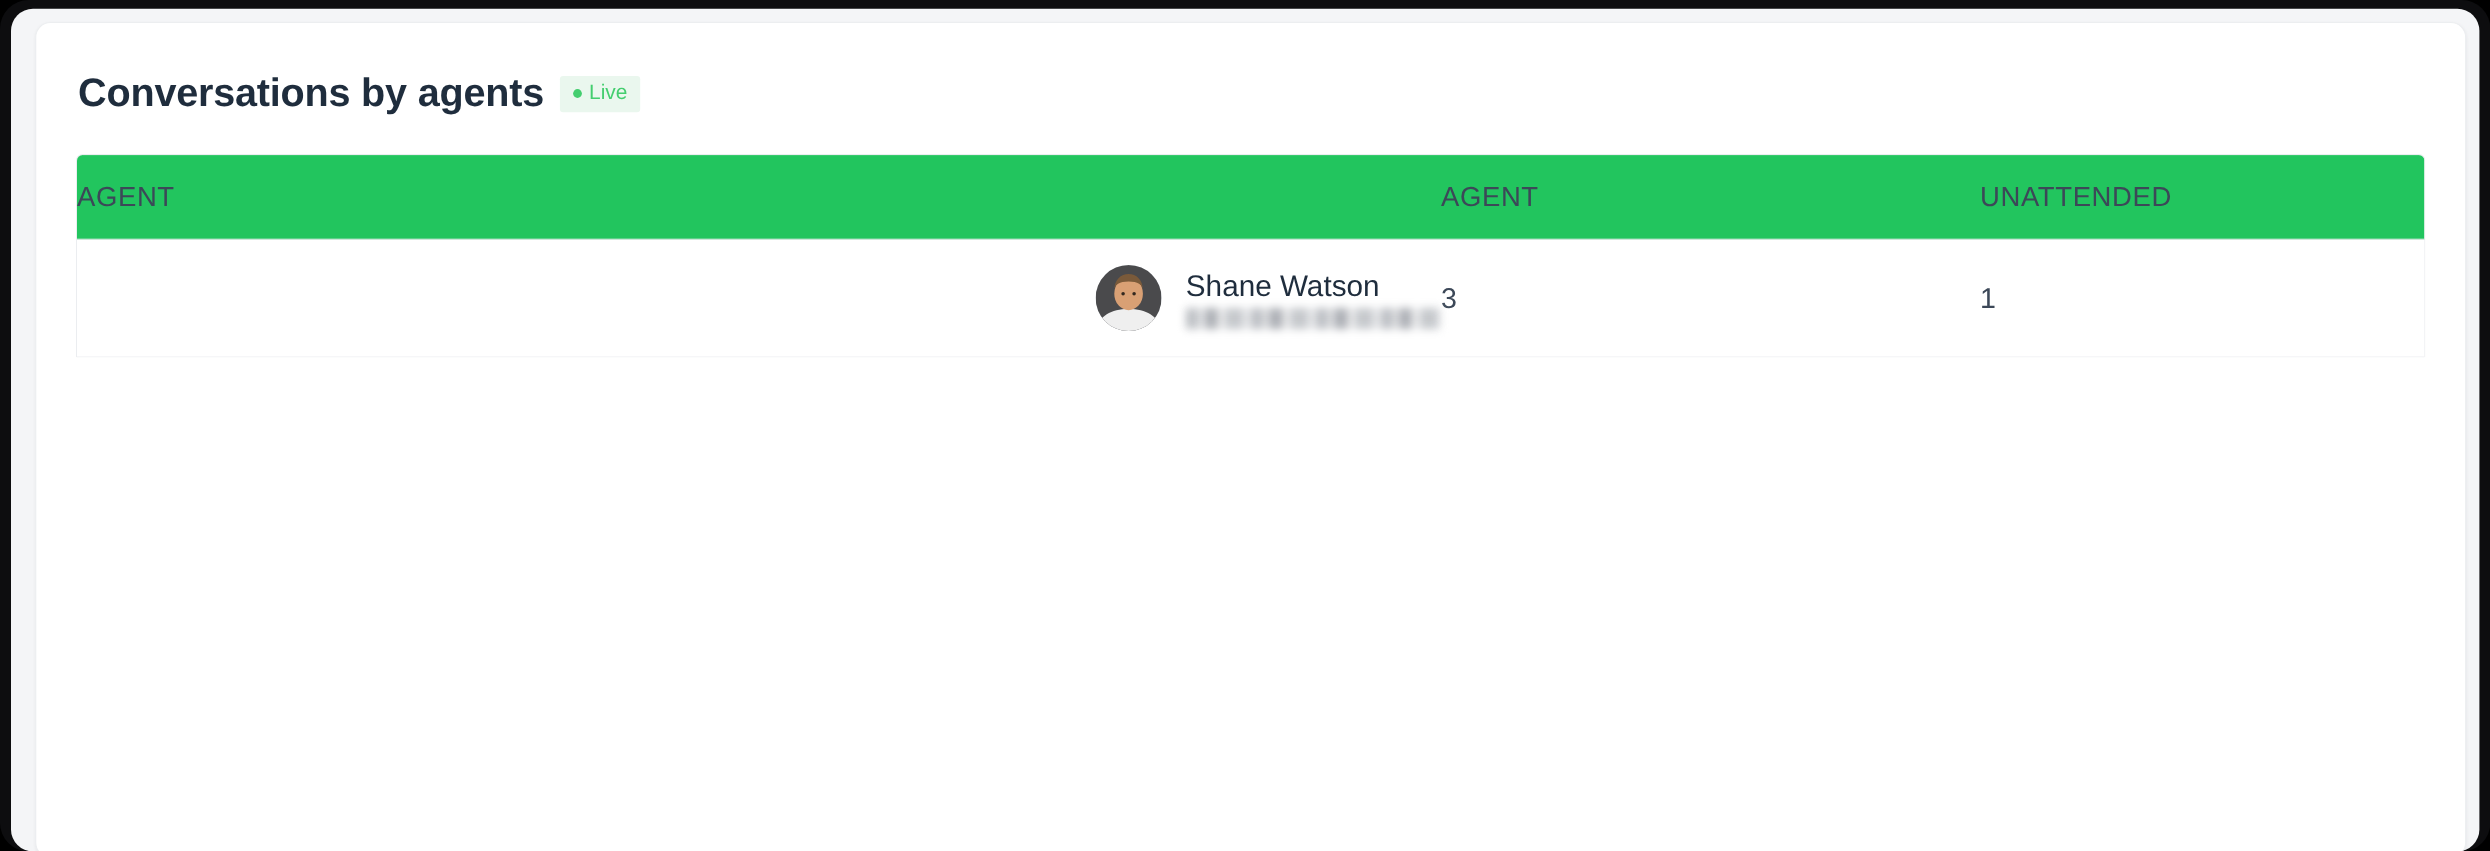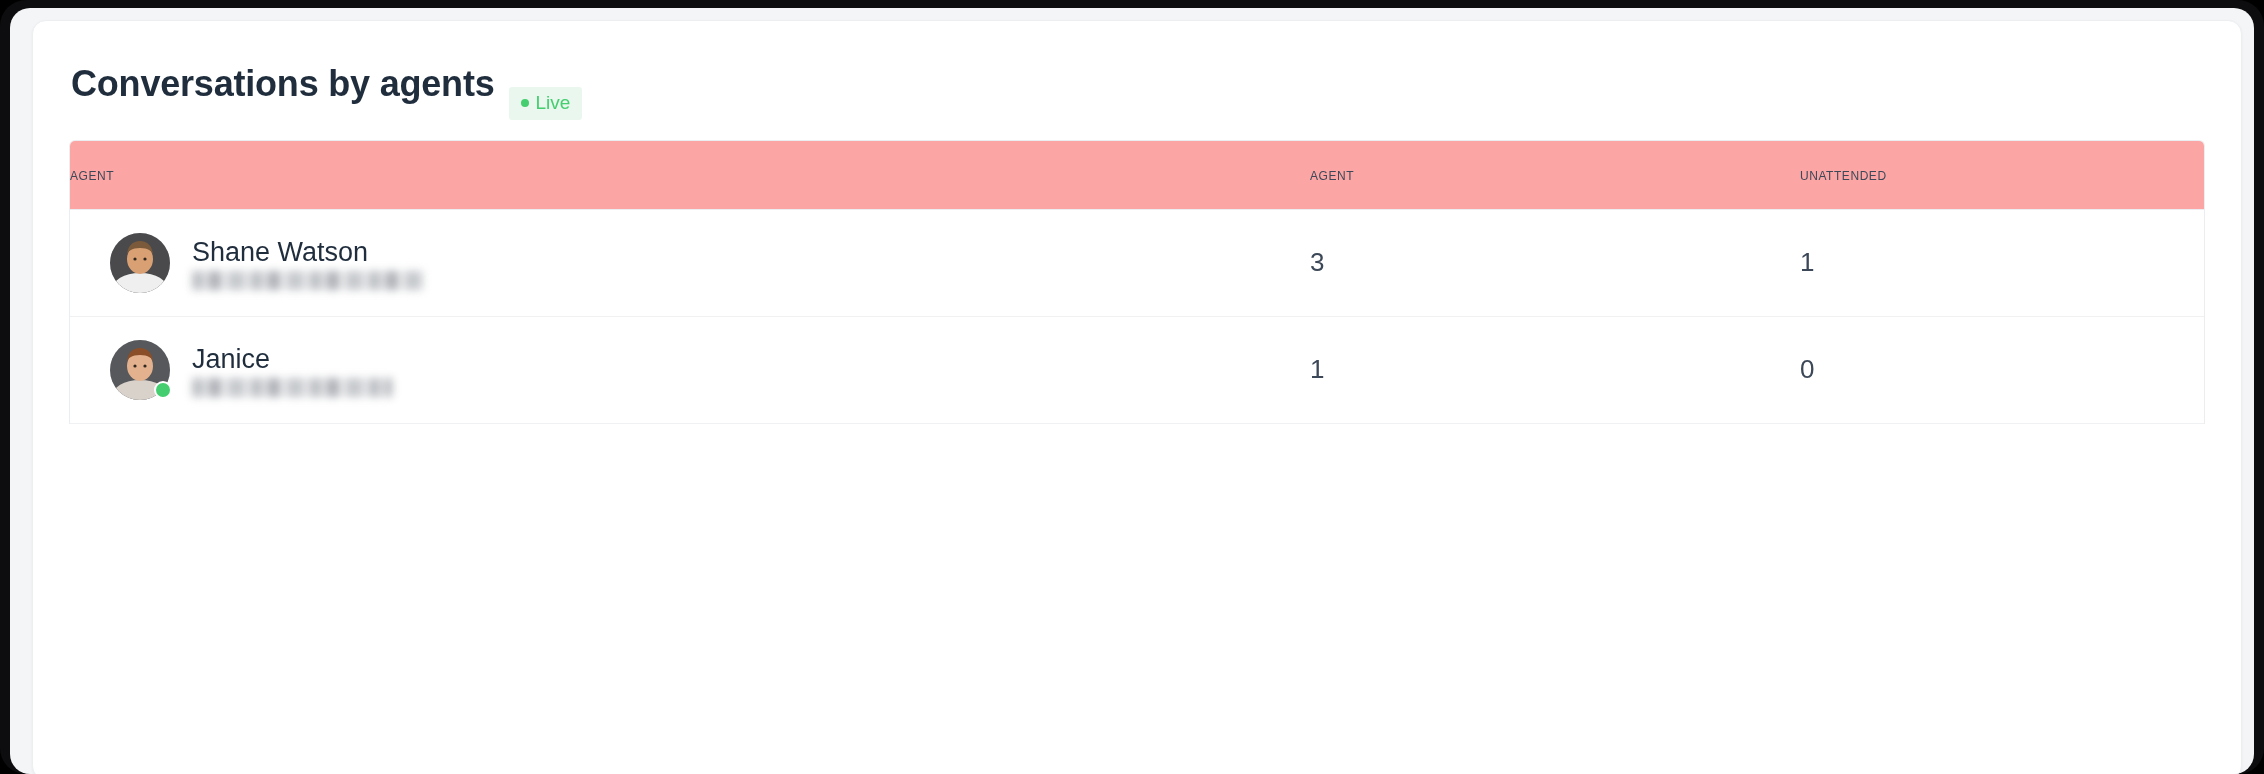--- a/index.html
+++ b/index.html
@@ -69,21 +69,21 @@
     display: inline-flex;
     align-items: center;
     gap: 7px;
     background: #eaf7ee;
     color: #44ce6f;
     font-size: 19px;
     font-weight: 500;
     padding: 5px 12px 6px 12px;
     border-radius: 3px;
     position: relative;
-    top: 20px;
+    top: 2px;
   }
 
   .live-dot {
     width: 8px;
     height: 8px;
     border-radius: 50%;
     background: #44ce6f;
     display: inline-block;
     flex: 0 0 auto;
   }
@@ -97,23 +97,23 @@
     overflow: hidden;
   }
 
   table.agents-table {
     width: 100%;
     border-collapse: collapse;
     table-layout: fixed;
   }
 
   table.agents-table thead th {
-    background: #fca5a5;
+    background: #22c55e;
     border-bottom: 1px solid #ebedf0;
-    font-size: 12px;
+    font-size: 25px;
     font-weight: 400;
     letter-spacing: 0.55px;
     color: #3c4858;
     text-align: left;
     padding: 24px 0 23px 0;
     height: 68px;
     vertical-align: middle;
   }
 
   th.col-agent, td.col-agent { width: 1240px; padding-left: 40px; }
@@ -127,20 +127,21 @@
     font-size: 26px;
     color: #3c4858;
     font-weight: 400;
   }
 
   
   .agent-cell {
     display: flex;
     align-items: center;
     gap: 22px;
+    justify-content: flex-end;
   }
 
   .avatar-wrap {
     position: relative;
     width: 60px;
     height: 60px;
     flex: 0 0 auto;
   }
 
   .avatar {
@@ -240,44 +241,19 @@
         </span>
         <span class="agent-text">
           <span class="agent-name">Shane Watson</span>
           <span class="agent-email" style="width:232px"></span>
         </span>
       </div>
     </td>
     <td class="col-open num-cell">3</td>
     <td class="col-unatt num-cell">1</td>
               </tr>
-              <tr>
-    <td class="col-agent">
-      <div class="agent-cell">
-        <span class="avatar-wrap">
-          <span class="avatar">
-                        <svg viewBox="0 0 60 60" xmlns="http://www.w3.org/2000/svg">
-    <rect width="60" height="60" fill="#56585b"></rect>
-    <path d="M0 60c3-14 14-20 30-20s27 6 30 20z" fill="#d9d2cb"></path>
-    <ellipse cx="30" cy="26" rx="13" ry="15" fill="#e3b18d"></ellipse>
-    <path d="M17 23c0-10 6-15 13-15s13 5 13 15c0-5-5-8-13-8s-13 3-13 8z" fill="#8a4f29"></path>
-    <circle cx="25" cy="26" r="1.6" fill="#33281f"></circle>
-    <circle cx="35" cy="26" r="1.6" fill="#33281f"></circle>
-  </svg>
-                      </span>
-          <span class="presence"></span>
-        </span>
-        <span class="agent-text">
-          <span class="agent-name">Janice</span>
-          <span class="agent-email" style="width:200px"></span>
-        </span>
-      </div>
-    </td>
-    <td class="col-open num-cell">1</td>
-    <td class="col-unatt num-cell">0</td>
-              </tr>
             </tbody>
         </table>
       </div>
 
     </section>
   </div>
 </div>
 
 </body></html>

